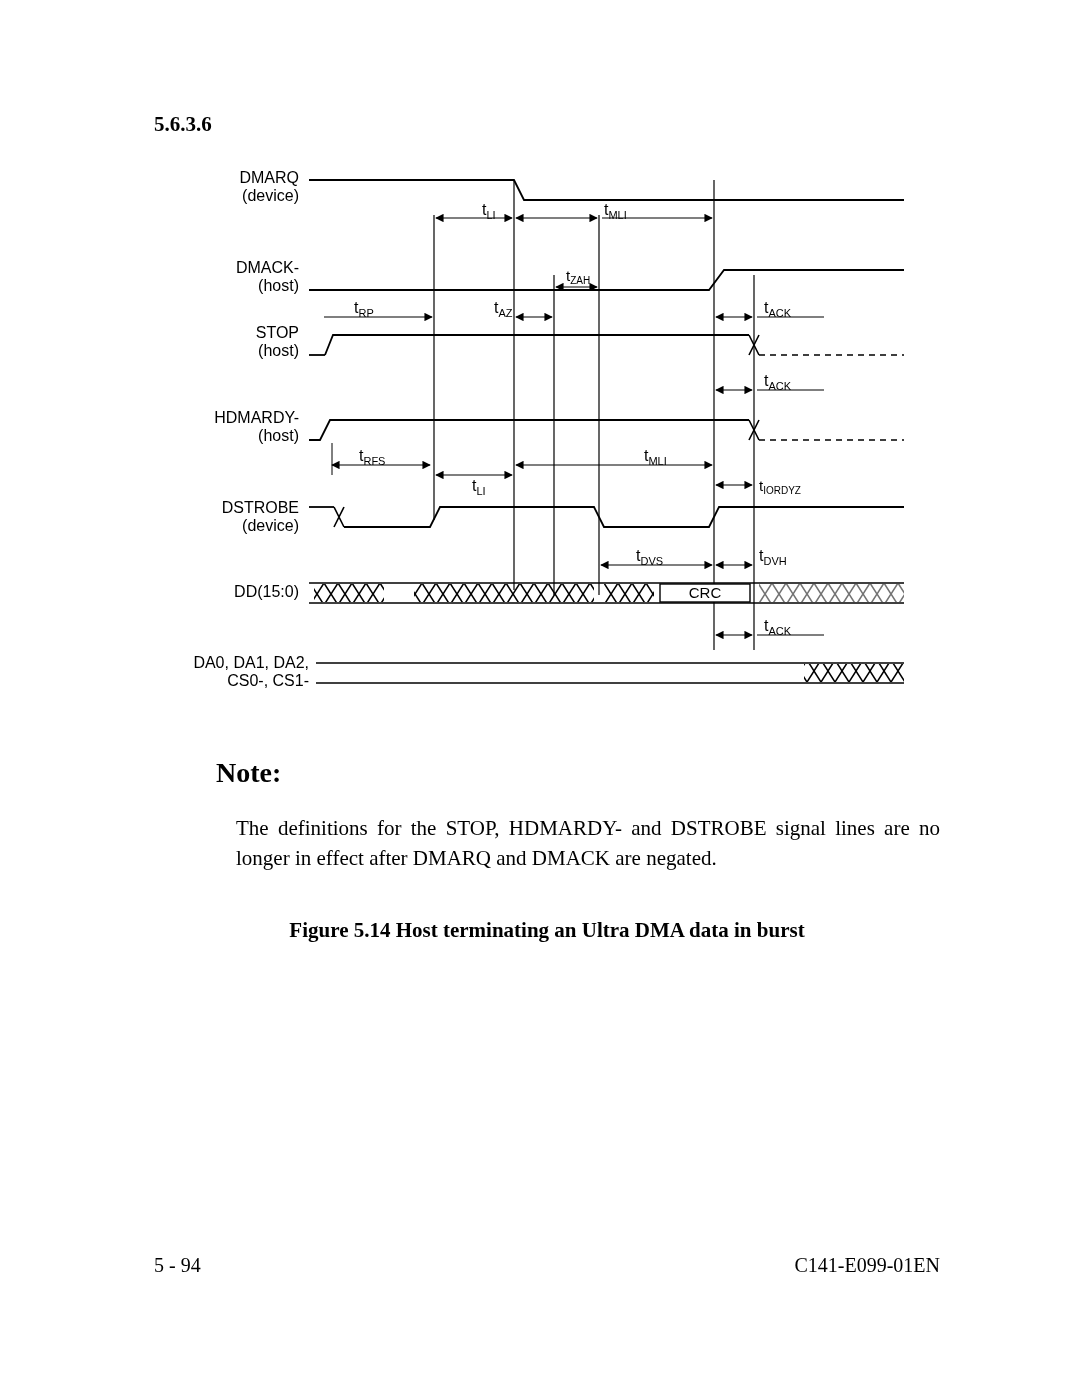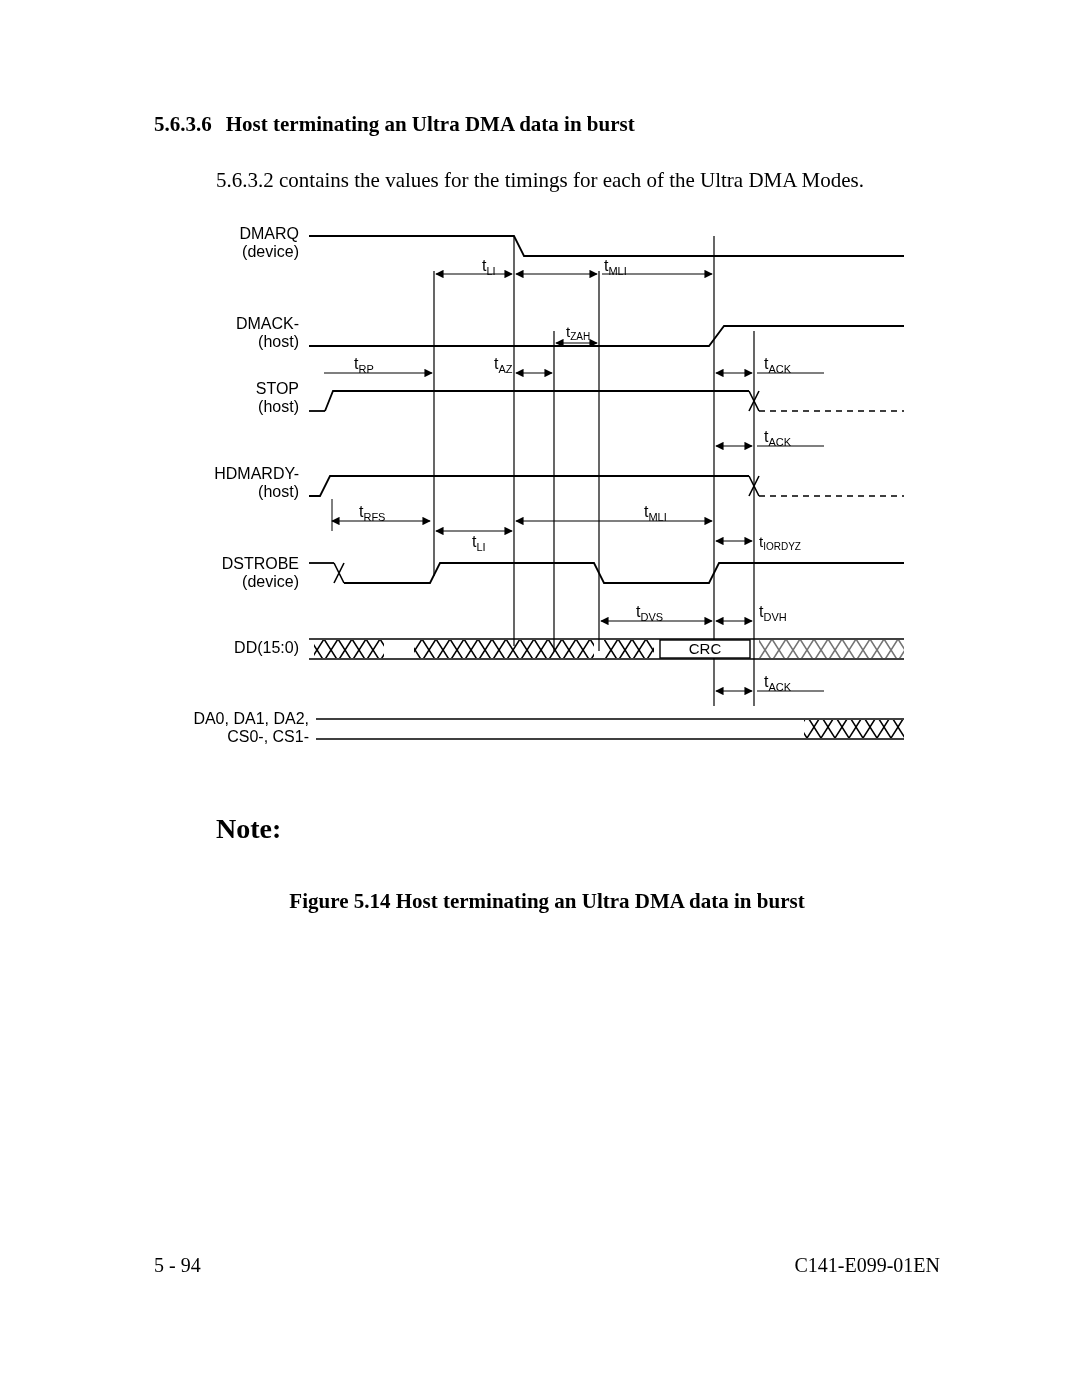--- a/index.html
+++ b/index.html
@@ -71,24 +71,22 @@
   .footer .left { position: relative; z-index: 1; }
   text { font-family: Arial, Helvetica, sans-serif; }
 </style>
 </head>
 <body>
 
 <div class="page">
 
   <h3 class="section-heading">
     <span>5.6.3.6</span>
-    <span>Host terminating an Ultra DMA data in burst</span>
   </h3>
 
-  <p class="body-text">5.6.3.2 contains the values for the timings for each of the Ultra DMA Modes.</p>
 
   <svg class="diagram" width="720" height="560" viewBox="0 0 720 560">
     <defs>
 
       <marker id="arR" viewBox="0 0 10 10" refX="9" refY="5" markerWidth="7" markerHeight="7" orient="auto">
         <path d="M0,0 L10,5 L0,10 z" fill="#000"></path>
       </marker>
       <marker id="arL" viewBox="0 0 10 10" refX="1" refY="5" markerWidth="7" markerHeight="7" orient="auto">
         <path d="M10,0 L0,5 L10,10 z" fill="#000"></path>
       </marker>
@@ -203,20 +201,21 @@
       <text x="125" y="521" text-anchor="end">CS0-, CS1-</text>
       <line x1="132" y1="498" x2="720" y2="498" stroke="#000" stroke-width="1.6"></line>
       <line x1="132" y1="518" x2="720" y2="518" stroke="#000" stroke-width="1.6"></line>
       <rect x="620" y="499" width="100" height="18" fill="url(#xxx)"></rect>
 
     </g>
   </svg>
 
   <div class="note-block">
     <div class="note-label">Note:</div>
+    <div class="note-body">The definitions for the STOP, HDMARDY- and DSTROBE signal lines are no longer in effect after DMARQ and DMACK are negated.</div>
   </div>
 
   <div class="figure-caption">Figure 5.14  Host terminating an Ultra DMA data in burst</div>
 
   <div class="footer">
     <span class="left">5 - 94</span>
     <span class="center">C141-E099-01EN</span>
   </div>
 </div>
 

